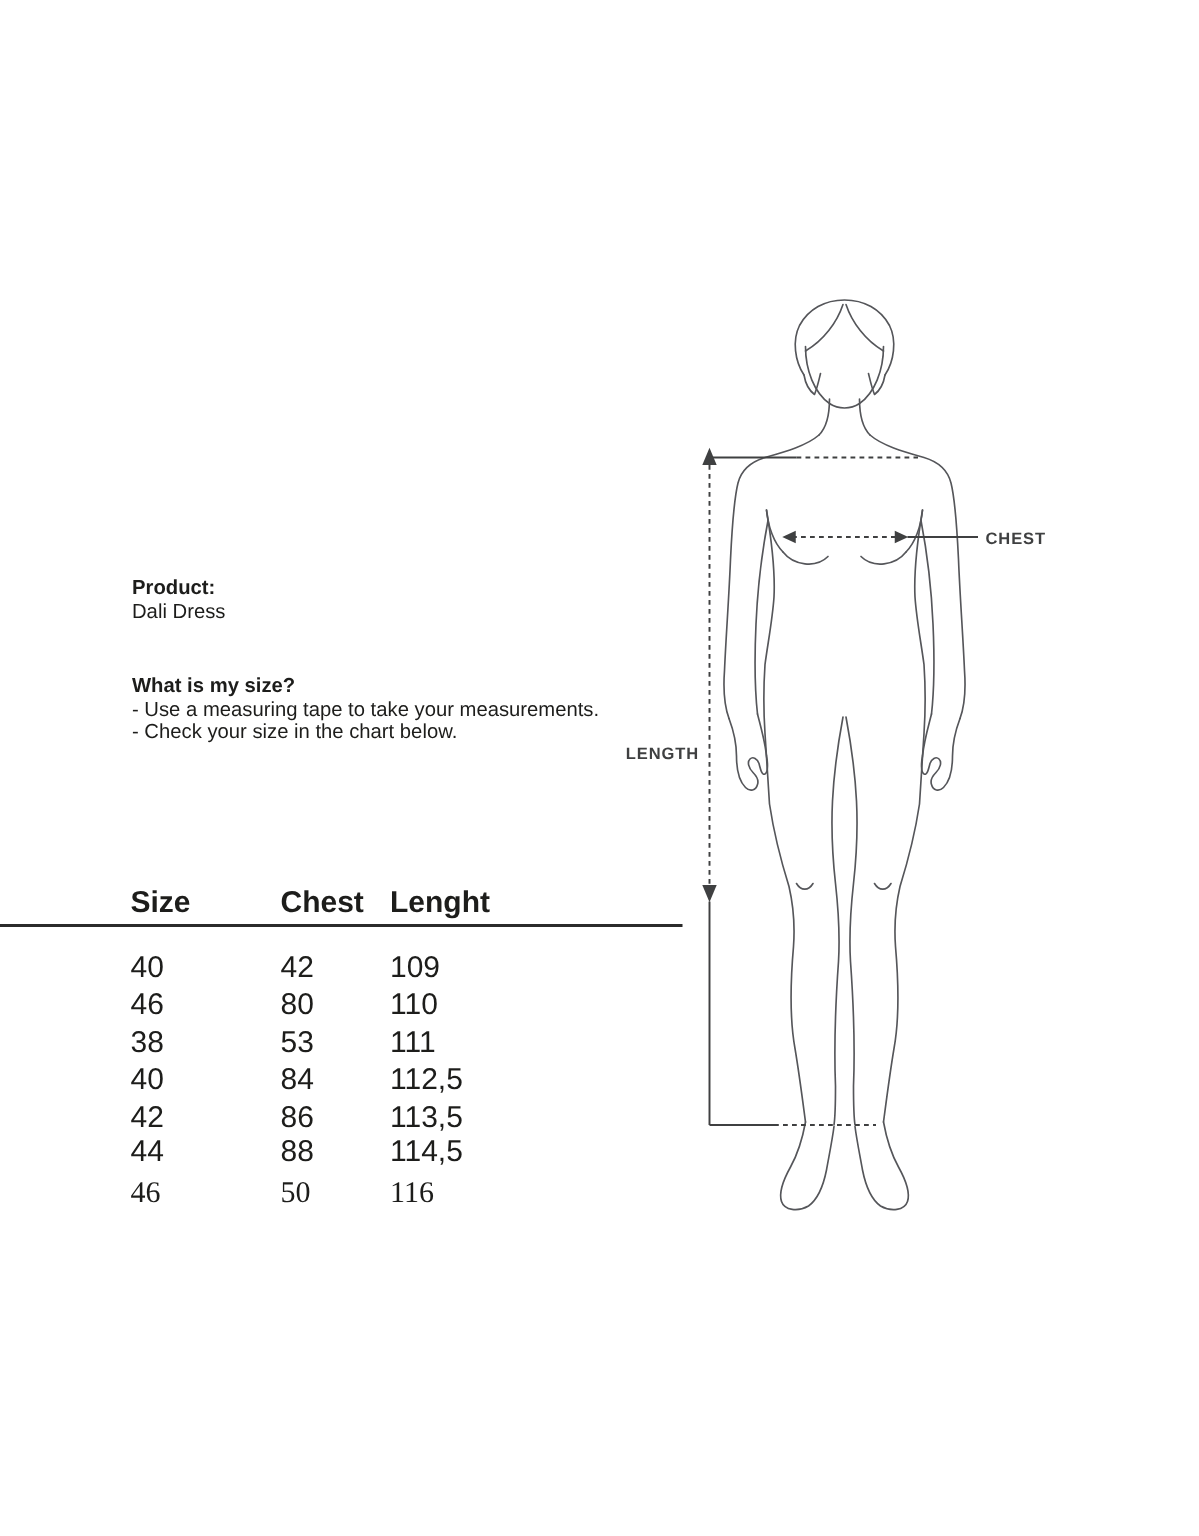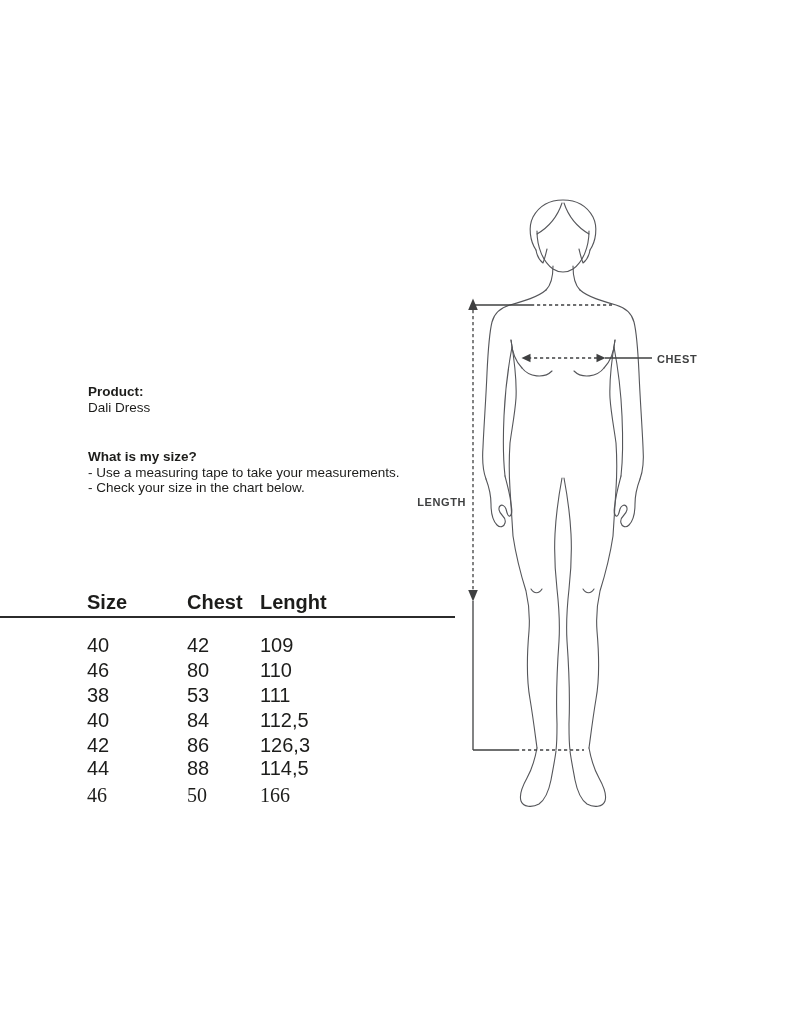--- a/index.html
+++ b/index.html
@@ -76,31 +76,31 @@
         <span class="cell c2">111</span>
       </div>
       <div class="data-row r3">
         <span class="cell c0">40</span>
         <span class="cell c1">84</span>
         <span class="cell c2">112,5</span>
       </div>
       <div class="data-row r4">
         <span class="cell c0">42</span>
         <span class="cell c1">86</span>
-        <span class="cell c2">126,3</span>
+        <span class="cell c2">113,5</span>
       </div>
       <div class="data-row r5">
         <span class="cell c0">44</span>
         <span class="cell c1">88</span>
         <span class="cell c2">114,5</span>
       </div>
       <div class="data-row r6">
         <span class="cell c0">46</span>
         <span class="cell c1">50</span>
-        <span class="cell c2">166</span>
+        <span class="cell c2">116</span>
       </div>
     </div>
   </div>
 
   <svg class="figure-svg" width="310" height="628" viewBox="408 193 310 628" xmlns="http://www.w3.org/2000/svg">
 
     <g fill="none" stroke="#55565a" stroke-width="1.1" stroke-linecap="round" stroke-linejoin="round">
 
       <path d="M536,250 C530,241 528,227 533,217 C539,206 550,200 563,200 C576,200 587,206 593,217 C598,227 596,241 590,250"></path>
       <path d="M536,250 C537,256 539,260 543,263 C545,258 546,253 547,249"></path>

